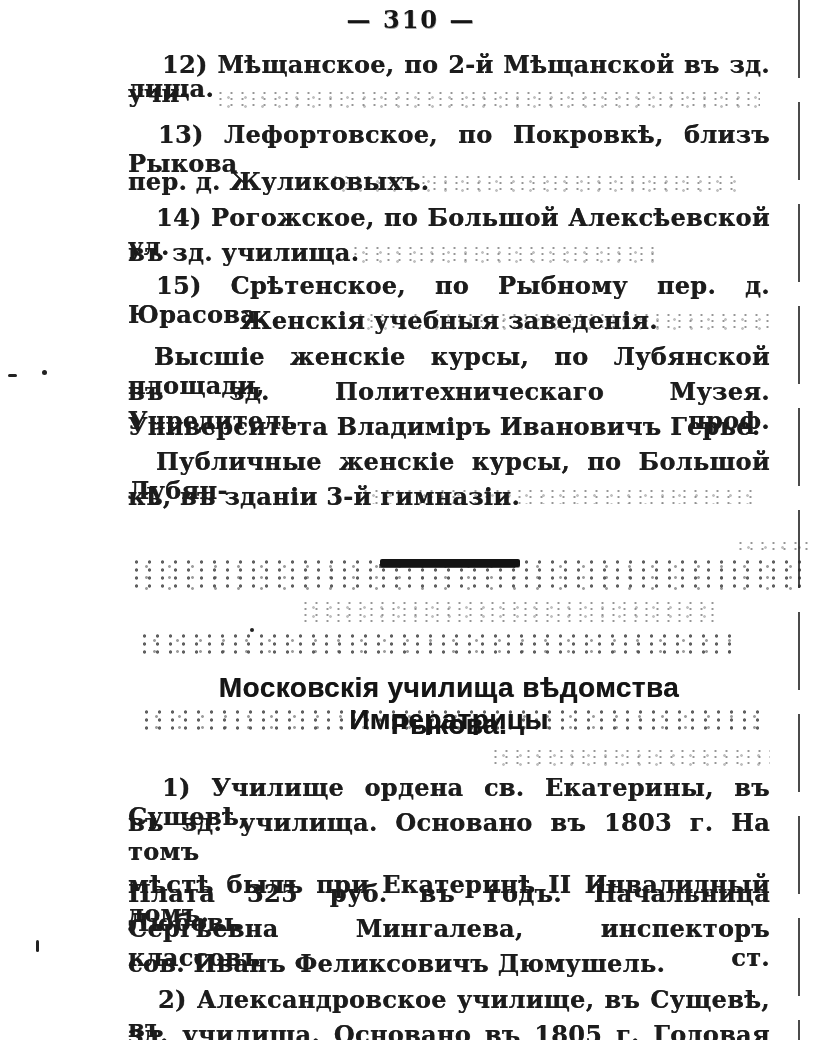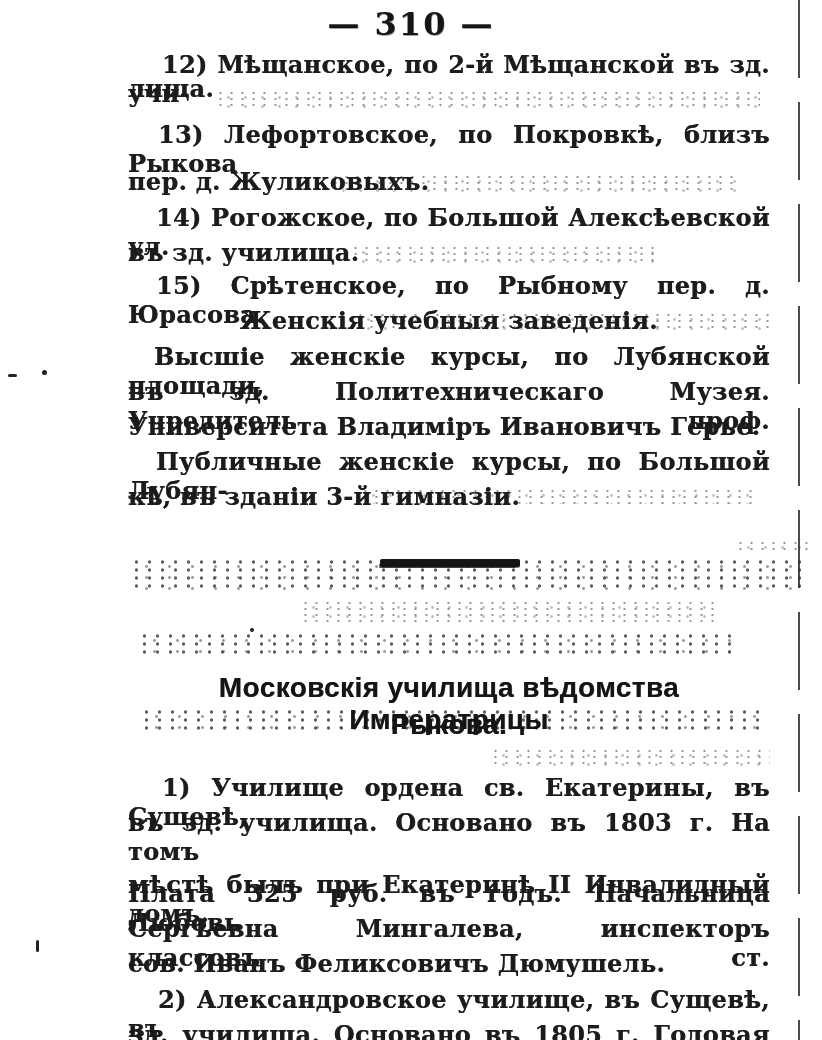--- a/index.html
+++ b/index.html
@@ -43,21 +43,21 @@
     width:654px;
     letter-spacing:0.4px;
     color:#151515;
   }
   #page-number{
     position:absolute;
     top:5px;left:0;width:822px;
     text-align:center;
     font-family:"DejaVu Serif", serif;
     font-weight:700;
-    font-size:32px;
+    font-size:24px;
     color:#161616;
     letter-spacing:2px;
     text-shadow:0.5px 0.5px 0 rgba(25,25,25,0.4);
   }
   
   .speckle{
     position:absolute;
     background-image:
       radial-gradient(circle, rgba(30,30,30,0.85) 0.8px, transparent 1.4px),
       radial-gradient(circle, rgba(30,30,30,0.5) 1px, transparent 1.7px);

